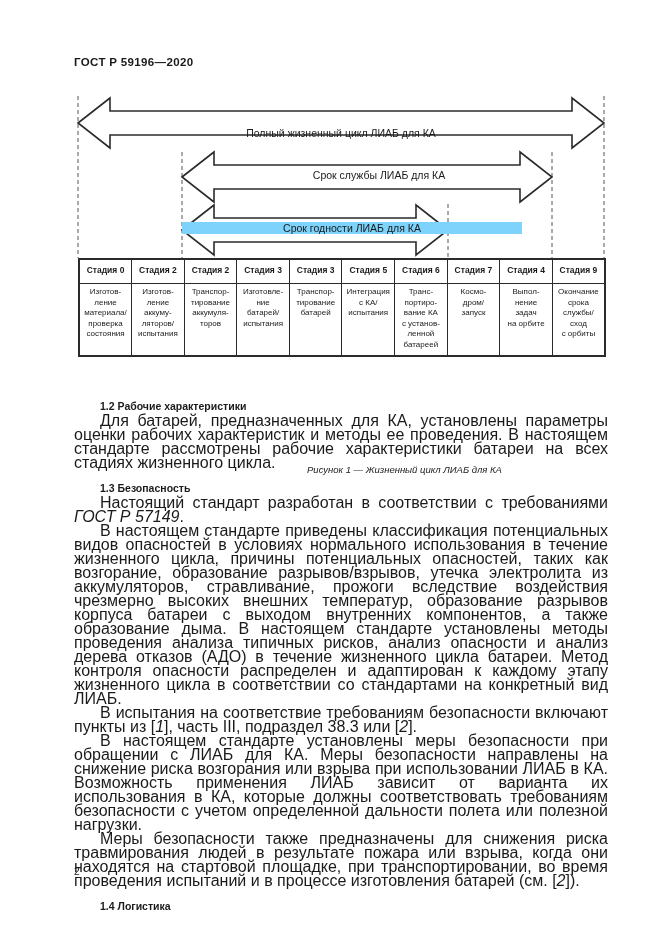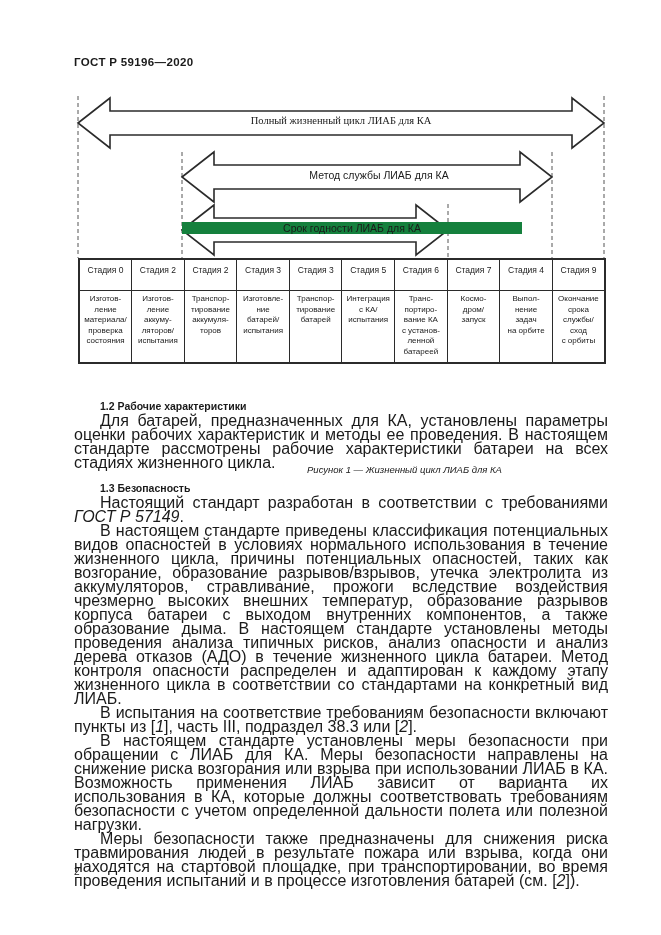--- a/index.html
+++ b/index.html
@@ -48,24 +48,24 @@
   }
   .arrow-svg { display: block; }
 
   .arrow-label {
     position: absolute;
     font-size: 10.5px;
     color: #1a1a1a;
     white-space: nowrap;
     text-align: center;
   }
-  .arrow-label.lbl1 { left: 0; top: 19px; width: 534px; font-family: Liberation Serif, serif; }
+  .arrow-label.lbl1 { left: 0; top: 31px; width: 534px; }
   .arrow-label.lbl2 { left: 108px; top: 73px; width: 394px; }
   .arrow-label.lbl3 { left: 108px; top: 126px; width: 340px;
-                      background: #15803d; }
+                      background: #7dd3fc; }
 
   
   .stage-table {
     position: absolute;
     left: 4px;
     top: 162px;
     width: 528px;
     border-collapse: collapse;
     table-layout: fixed;
   }
@@ -73,23 +73,24 @@
     border: 1px solid #2b2b2b;
     text-align: center;
     vertical-align: top;
     font-size: 8px;
     line-height: 1.32;
     padding: 3px 1px 4px;
     color: #1a1a1a;
   }
   .stage-table tr.head td {
     font-size: 8.5px;
-    padding: 5px 1px 14px;
+    padding: 5px 1px 7px;
     vertical-align: middle;
     border-top: 2px solid #2b2b2b;
+    font-weight: bold;
   }
   .stage-table tr.body td {
     height: 58px;
   }
   .stage-table tr.body td:first-child,
   .stage-table tr.head td:first-child { border-left: 2px solid #2b2b2b; }
   .stage-table tr.body td:last-child,
   .stage-table tr.head td:last-child { border-right: 2px solid #2b2b2b; }
   .stage-table tr.body td { border-bottom: 2px solid #2b2b2b; text-align: center; }
 
@@ -161,21 +162,21 @@
         </g>
 
         <polygon points="4,27 36,2 36,15 498,15 498,2 530,27 498,52 498,39 36,39 36,52" fill="#ffffff" stroke="#2b2b2b" stroke-width="1.6" stroke-linejoin="miter"></polygon>
 
         <polygon points="108,81 140,56 140,69 446,69 446,56 478,81 446,106 446,93 140,93 140,106" fill="#ffffff" stroke="#2b2b2b" stroke-width="1.6" stroke-linejoin="miter"></polygon>
 
         <polygon points="108,134 140,109 140,122 342,122 342,109 374,134 342,159 342,146 140,146 140,159" fill="#ffffff" stroke="#2b2b2b" stroke-width="1.6" stroke-linejoin="miter"></polygon>
       </svg>
 
       <div class="arrow-label lbl1">Полный жизненный цикл ЛИАБ для КА</div>
-      <div class="arrow-label lbl2">Метод службы ЛИАБ для КА</div>
+      <div class="arrow-label lbl2">Срок службы ЛИАБ для КА</div>
       <div class="arrow-label lbl3">Срок годности ЛИАБ для КА</div>
     </div>
 
     <table class="stage-table">
       <tbody>
         <tr class="head">
           <td>Стадия 0</td>
           <td>Стадия 2</td>
           <td>Стадия 2</td>
           <td>Стадия 3</td>
@@ -214,19 +215,20 @@
     <div class="sec-block">
       <h3 class="sec-title">1.3 Безопасность</h3>
       <p class="para">Настоящий стандарт разработан в соответствии с требованиями <span class="gost-ref">ГОСТ Р 57149</span>.</p>
       <p class="para">В настоящем стандарте приведены классификация потенциальных видов опасностей в условиях нормального использования в течение жизненного цикла, причины потенциальных опасностей, таких как возгорание, образование разрывов/взрывов, утечка электролита из аккумуляторов, стравливание, прожоги вследствие воздействия чрезмерно высоких внешних температур, образование разрывов корпуса батареи с выходом внутренних компонентов, а также образование дыма. В настоящем стандарте установлены методы проведения анализа типичных рисков, анализ опасности и анализ дерева отказов (АДО) в течение жизненного цикла батареи. Метод контроля опасности распределен и адаптирован к каждому этапу жизненного цикла в соответствии со стандартами на конкретный вид ЛИАБ.</p>
       <p class="para">В испытания на соответствие требованиям безопасности включают пункты из [<span class="ref-num">1</span>], часть III, подраздел 38.3 или [<span class="ref-num">2</span>].</p>
       <p class="para">В настоящем стандарте установлены меры безопасности при обращении с ЛИАБ для КА. Меры безопасности направлены на снижение риска возгорания или взрыва при использовании ЛИАБ в КА. Возможность применения ЛИАБ зависит от варианта их использования в КА, которые должны соответствовать требованиям безопасности с учетом определенной дальности полета или полезной нагрузки.</p>
       <p class="para">Меры безопасности также предназначены для снижения риска травмирования людей в результате пожара или взрыва, когда они находятся на стартовой площадке, при транспортировании, во время проведения испытаний и в процессе изготовления батарей (см. [<span class="ref-num">2</span>]).</p>
     </div>
 
     <div class="sec-block">
+      <h3 class="sec-title">1.4 Логистика</h3>
     </div>
 
   </div>
 
   <div class="page-number">2</div>
 
 </div>
 
 </body></html>

